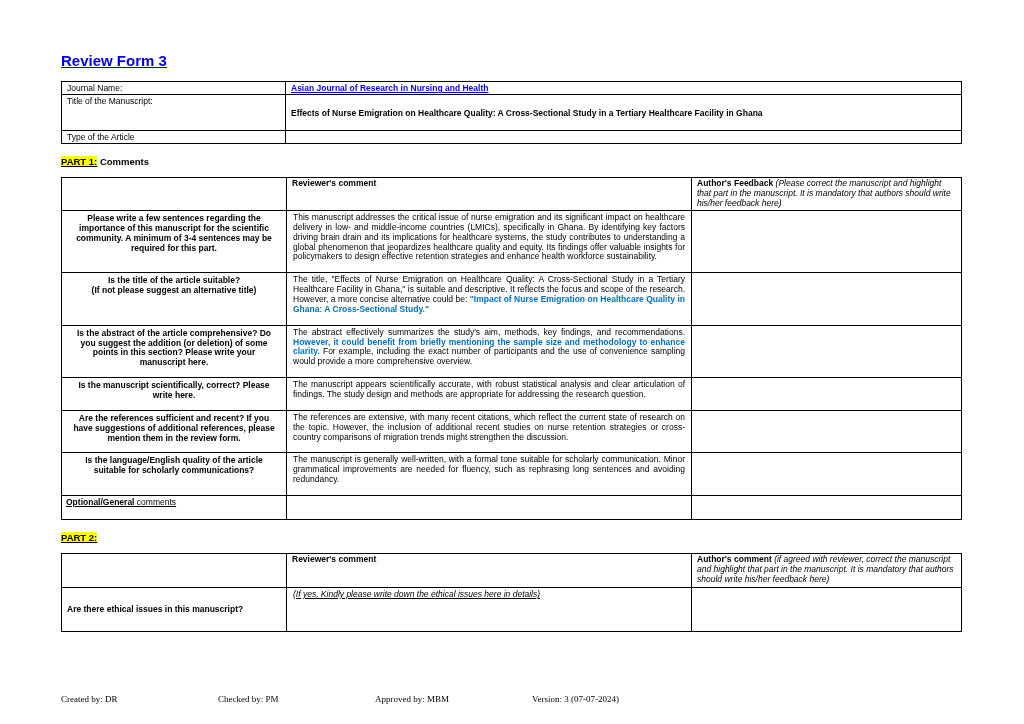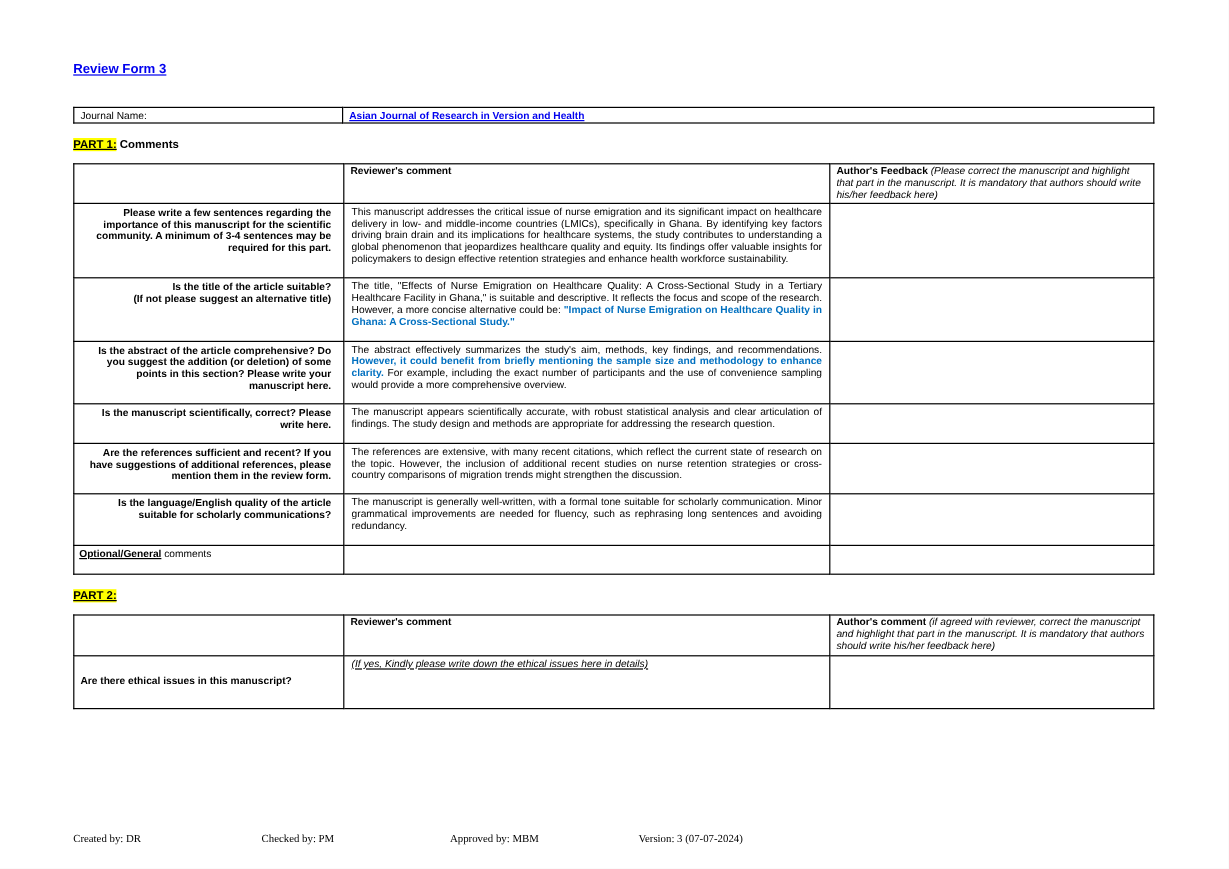--- a/index.html
+++ b/index.html
@@ -16,23 +16,23 @@
   }
   .content {
     position: absolute;
     left: 61px;
     top: 52px;
     width: 901px;
   }
   .form-title {
     color: #0000EE;
     font-weight: bold;
-    font-size: 11px;
+    font-size: 15px;
     text-decoration: underline;
-    margin-bottom: 25px;
+    margin-bottom: 12px;
   }
   table { border-collapse: collapse; table-layout: fixed; width: 100%; }
   td {
     border: 1px solid #000;
     font-size: 8.5px;
     vertical-align: top;
     padding: 1px 5px;
     overflow: hidden;
   }
   .info-table td { height: 13px; line-height: 1.2; }
@@ -48,32 +48,32 @@
   }
   .part-heading { margin: 12px 0 10px; font-size: 9.5px; font-weight: bold; }
   .part-heading .hl {
     background: #FFFF00;
     text-decoration: underline;
   }
   .main-table td { line-height: 1.16; }
   .head-row td { height: 27px; }
   .q-cell {
     font-weight: bold;
-    text-align: right;
+    text-align: center;
     padding: 3px 10px;
     white-space: pre-line;
     line-height: 1.22;
   }
   .r-cell {
     text-align: justify;
     padding: 2px 6px 10px;
   }
   .a-cell { background: #ffffff; }
   .blue { color: #0070C0; font-weight: bold; }
-  .opt-cell { text-align: left; font-size: 8.5px; padding: 2px 4px; height: 24px; }
+  .opt-cell { text-align: left; font-size: 8.5px; padding: 2px 4px; height: 24px; text-decoration: underline; }
   .opt-bold { font-weight: bold; text-decoration: underline; }
   .q-left {
     text-align: left;
     vertical-align: middle;
     padding: 3px 5px;
     height: 44px;
   }
   .note { font-style: italic; text-decoration: underline; }
   .p2-head td { height: 34px; }
   .footer {
@@ -97,21 +97,29 @@
     <div class="form-title">Review Form 3</div>
 
     <table class="info-table">
       <colgroup>
           <col style="width:224px">
           <col>
         </colgroup>
       <tbody>
           <tr>
         <td>Journal Name:</td>
-        <td><span class="link">Asian Journal of Research in Version and Health</span></td>
+        <td><span class="link">Asian Journal of Research in Nursing and Health</span></td>
+      </tr>
+      <tr>
+        <td class="title-row-label">Title of the Manuscript:</td>
+        <td class="title-cell"><span class="bold">Effects of Nurse Emigration on Healthcare Quality: A Cross-Sectional Study in a Tertiary Healthcare Facility in Ghana</span></td>
+      </tr>
+      <tr>
+        <td>Type of the Article</td>
+        <td></td>
       </tr>
     </tbody>
       </table>
 
     <div class="part-heading">
       <span class="hl">PART  1:</span>
       <span class="bold">Comments</span>
     </div>
 
     <table class="main-table">

